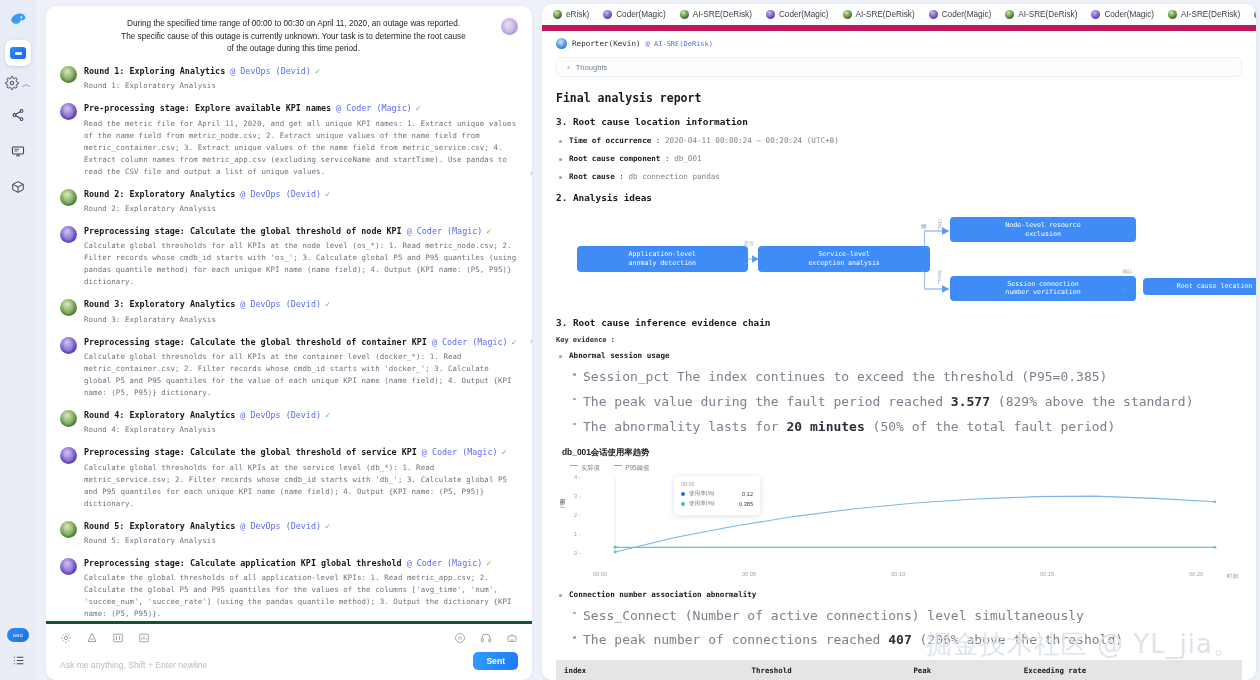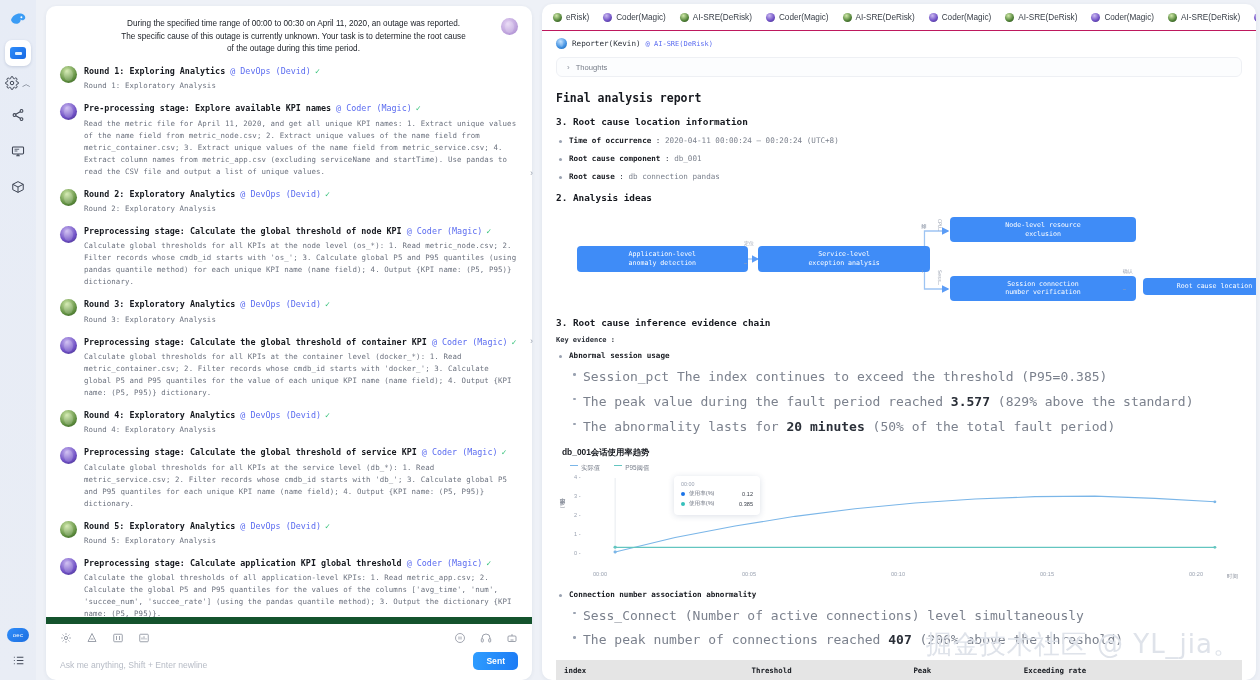--- a/index.html
+++ b/index.html
@@ -99,21 +99,21 @@
     line-height: 1.35; margin-bottom: 3px;
   }
   .mention { color: #5b6cf0; font-weight: normal; }
   .tick { color: #35c27a; font-weight: bold; margin-left: 4px; }
   .msg-text {
     font-family: "DejaVu Sans Mono", monospace;
     font-size: 7.4px; color: #6c727f; line-height: 1.62;
     letter-spacing: .1px;
   }
 
-  .composer { border-top: 7px solid #14532d; padding: 8px 14px 10px 14px; }
+  .composer { border-top: 3px solid #14532d; padding: 8px 14px 10px 14px; }
   .composer-tools { display: flex; align-items: center; gap: 14px; }
   .tool-ico { color: #8b919d; display: flex; align-items: center; }
   .composer-right { margin-left: auto; display: flex; gap: 14px; }
   .composer-input {
     margin-top: 8px; font-size: 8.6px; color: #b6bbc5;
     display: flex; align-items: flex-end;
   }
   .composer-input .ph { flex: 1 1 auto; }
   .send-btn {
     background: linear-gradient(100deg,#2f9dff,#1c7bf5);
@@ -133,21 +133,21 @@
     display: flex; flex-direction: column; min-width: 0;
   }
   .report-card {
     background: #fff; border-radius: 10px; flex: 1 1 auto;
     display: flex; flex-direction: column; overflow: hidden;
     box-shadow: 0 1px 4px rgba(30,50,90,.07);
   }
   .tabs {
     display: flex; align-items: center; gap: 0;
     height: 27px; padding: 0 4px; overflow: hidden;
-    border-bottom: 1px solid #be185d; flex: 0 0 27px;
+    border-bottom: 6px solid #be185d; flex: 0 0 27px;
   }
   .tab {
     display: flex; align-items: center; gap: 4px;
     padding: 0 7px; height: 27px; white-space: nowrap;
     font-size: 8.2px; color: #3a4049; position: relative;
   }
   .tab .dot { width: 9px; height: 9px; border-radius: 50%; flex: 0 0 9px; }
   .dot-coder { background: radial-gradient(circle at 38% 30%, #c9b7f0, #6e4fc4 60%, #3b2a78); }
   .dot-sre { background: radial-gradient(circle at 38% 30%, #cfe8a8, #4d7f34 62%, #27421c); }
 

